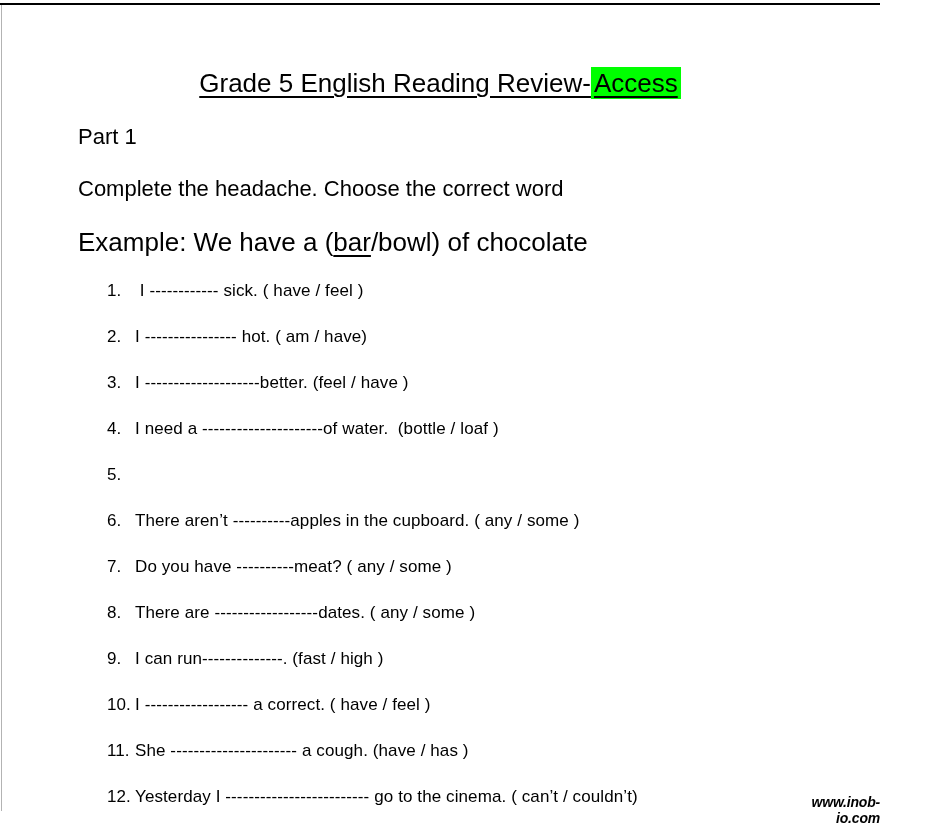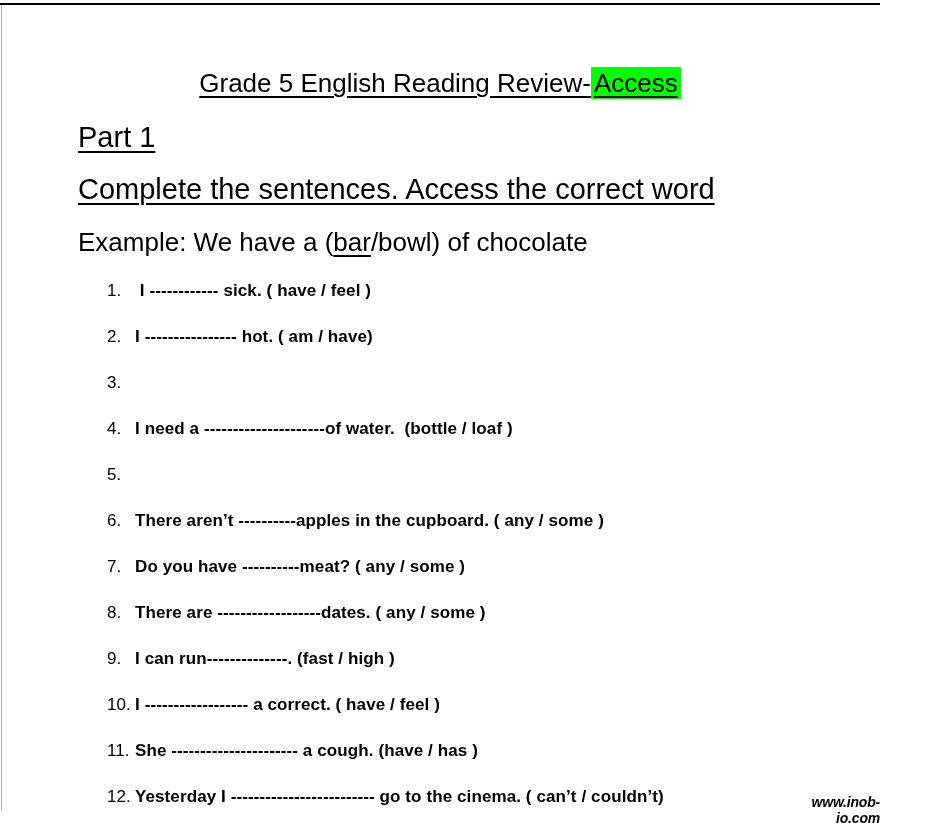--- a/index.html
+++ b/index.html
@@ -36,24 +36,23 @@
     text-decoration-thickness: 2px;
     text-underline-offset: 4px;
   }
   .title-highlight {
     background: #00ff00;
     padding: 1px 3px;
   }
   .heading {
     position: absolute;
     left: 78px;
-    font-size: 29px;
+    font-size: 22px;
     line-height: 34px;
     font-weight: 500;
-    text-decoration: underline;
     text-decoration-thickness: 2px;
     text-underline-offset: 4px;
   }
   .part-heading { top: 120px; }
   .instructions-heading { top: 172px; }
   .example-line {
     position: absolute;
     top: 225px; left: 78px;
     font-size: 26px;
     line-height: 34px;
@@ -79,21 +78,20 @@
     align-items: flex-start;
     line-height: 20px;
   }
   .q-num {
     flex: 0 0 auto;
     min-width: 28px;
     white-space: pre;
   }
   .q-text {
     white-space: pre-wrap;
-    font-weight: bold;
   }
   .watermark {
     position: absolute;
     top: 794px; left: 806px;
     font-size: 14px;
     font-weight: bold;
     font-style: italic;
     letter-spacing: -0.2px;
     text-align: right;
   }
@@ -102,35 +100,36 @@
 <body>
 
 <div class="page">
   <div class="top-border"></div>
   <div class="left-border"></div>
 
   <div class="doc-title"><span>Grade 5 English Reading Review-</span><span class="title-highlight">Access</span></div>
 
   <div class="heading part-heading">Part 1</div>
 
-  <div class="heading instructions-heading">Complete the sentences. Access the correct word</div>
+  <div class="heading instructions-heading">Complete the headache. Choose the correct word</div>
 
   <div class="example-line"><span>Example: We have a (</span><span class="u-word">bar</span><span>/bowl) of chocolate</span></div>
 
   <div class="q-list">
     <div class="q-item">
       <span class="q-num">1.</span>
         <span class="q-text"> I ------------ sick. ( have / feel )</span>
     </div>
     <div class="q-item">
       <span class="q-num">2.</span>
         <span class="q-text">I ---------------- hot. ( am / have)</span>
     </div>
     <div class="q-item">
       <span class="q-num">3.</span>
+        <span class="q-text">I --------------------better. (feel / have )</span>
     </div>
     <div class="q-item">
       <span class="q-num">4.</span>
         <span class="q-text">I need a ---------------------of water.  (bottle / loaf )</span>
     </div>
     <div class="q-item">
       <span class="q-num">5.</span>
     </div>
     <div class="q-item">
       <span class="q-num">6.</span>

